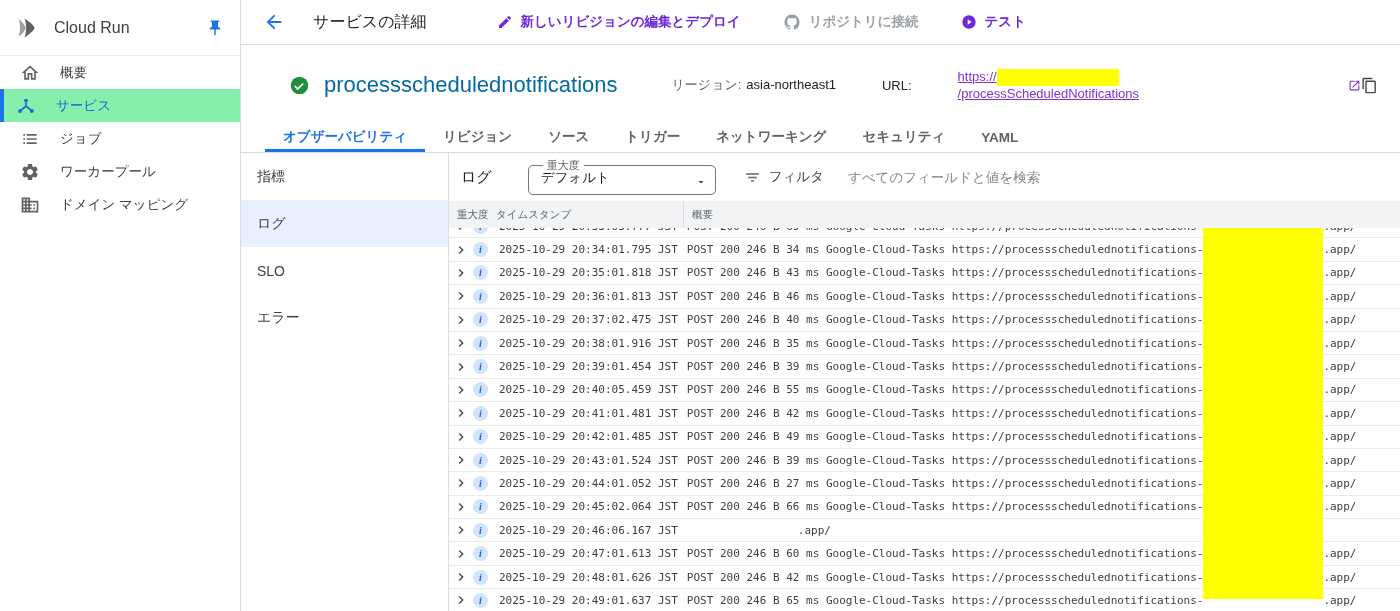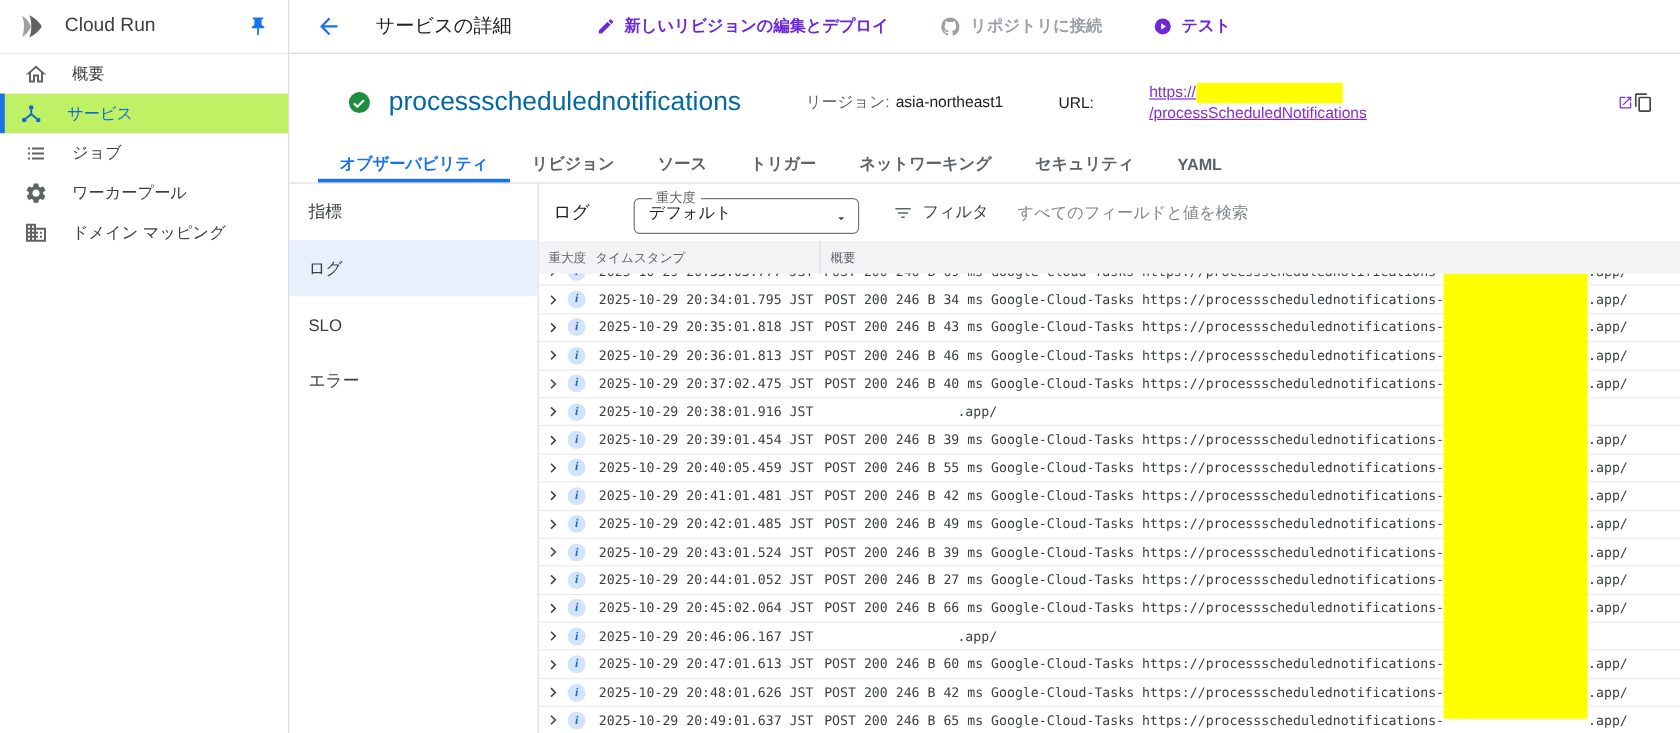--- a/index.html
+++ b/index.html
@@ -6,26 +6,26 @@
   html,body { margin:0; padding:0; }
   body {
     width:1400px; height:611px; overflow:hidden;
     font-family:"Liberation Sans", sans-serif;
     background:#fff; color:#202124; font-size:14px;
   }
   .app { display:flex; height:611px; }
 
   
   .leftnav { width:241px; flex:none; border-right:1px solid #dadce0; background:#fff; }
-  .leftnav-header { height:45px; display:flex; align-items:center; padding:0 16px 0 14px; border-bottom:1px solid #e8eaed; }
+  .leftnav-header { height:56px; display:flex; align-items:center; padding:0 16px 0 14px; border-bottom:1px solid #e8eaed; }
   .product-title { font-size:16px; color:#3c4043; margin-left:14px; flex:1; }
   .nav-item { height:33px; display:flex; align-items:center; padding-left:16px; color:#3c4043; cursor:pointer; border-left:4px solid transparent; }
   .nav-item .nav-icon { width:20px; height:20px; color:#5f6368; flex:none; display:flex; align-items:center; }
   .nav-item .nav-label { margin-left:20px; font-size:13.5px; }
-  .nav-item.selected { background:#bef264; border-left-color:#1a73e8; padding-left:12px; color:#1967d2; }
+  .nav-item.selected { background:#86efac; border-left-color:#1a73e8; padding-left:12px; color:#1967d2; }
   .nav-item.selected .nav-icon { color:#1967d2; }
 
   
   .main { flex:1; display:flex; flex-direction:column; min-width:0; }
   .topbar { height:45px; flex:none; display:flex; align-items:center; padding-left:22px; border-bottom:1px solid #dadce0; }
   .back-btn { width:24px; height:24px; color:#1a73e8; cursor:pointer; display:flex; align-items:center; }
   .page-title { font-size:16px; color:#202124; margin-left:26px; }
   .topbar-actions { display:flex; align-items:center; margin-left:70px; gap:42px; }
   .action { display:flex; align-items:center; gap:8px; color:#6d28d9; font-size:13.5px; font-weight:bold; cursor:pointer; white-space:nowrap; }
   .action.disabled { color:#9aa0a6; cursor:default; }
@@ -327,20 +327,21 @@
     <span class="row-url-end">.app/</span>
   </div>
             <div class="log-row">
     <span class="row-chevron">
       <svg width="16" height="16" viewBox="0 0 24 24" fill="currentColor">
                   <path d="M10 6L8.59 7.41 13.17 12l-4.58 4.59L10 18l6-6z"></path>
                 </svg>
     </span>
     <span class="sev-icon">i</span>
     <span class="row-ts">2025-10-29 20:38:01.916 JST</span>
+    <span class="row-summary">POST  200  246 B  35 ms  Google-Cloud-Tasks  https://processschedulednotifications-</span>
     <span class="redact-spacer"></span>
     <span class="row-url-end">.app/</span>
   </div>
             <div class="log-row">
     <span class="row-chevron">
       <svg width="16" height="16" viewBox="0 0 24 24" fill="currentColor">
                   <path d="M10 6L8.59 7.41 13.17 12l-4.58 4.59L10 18l6-6z"></path>
                 </svg>
     </span>
     <span class="sev-icon">i</span>

